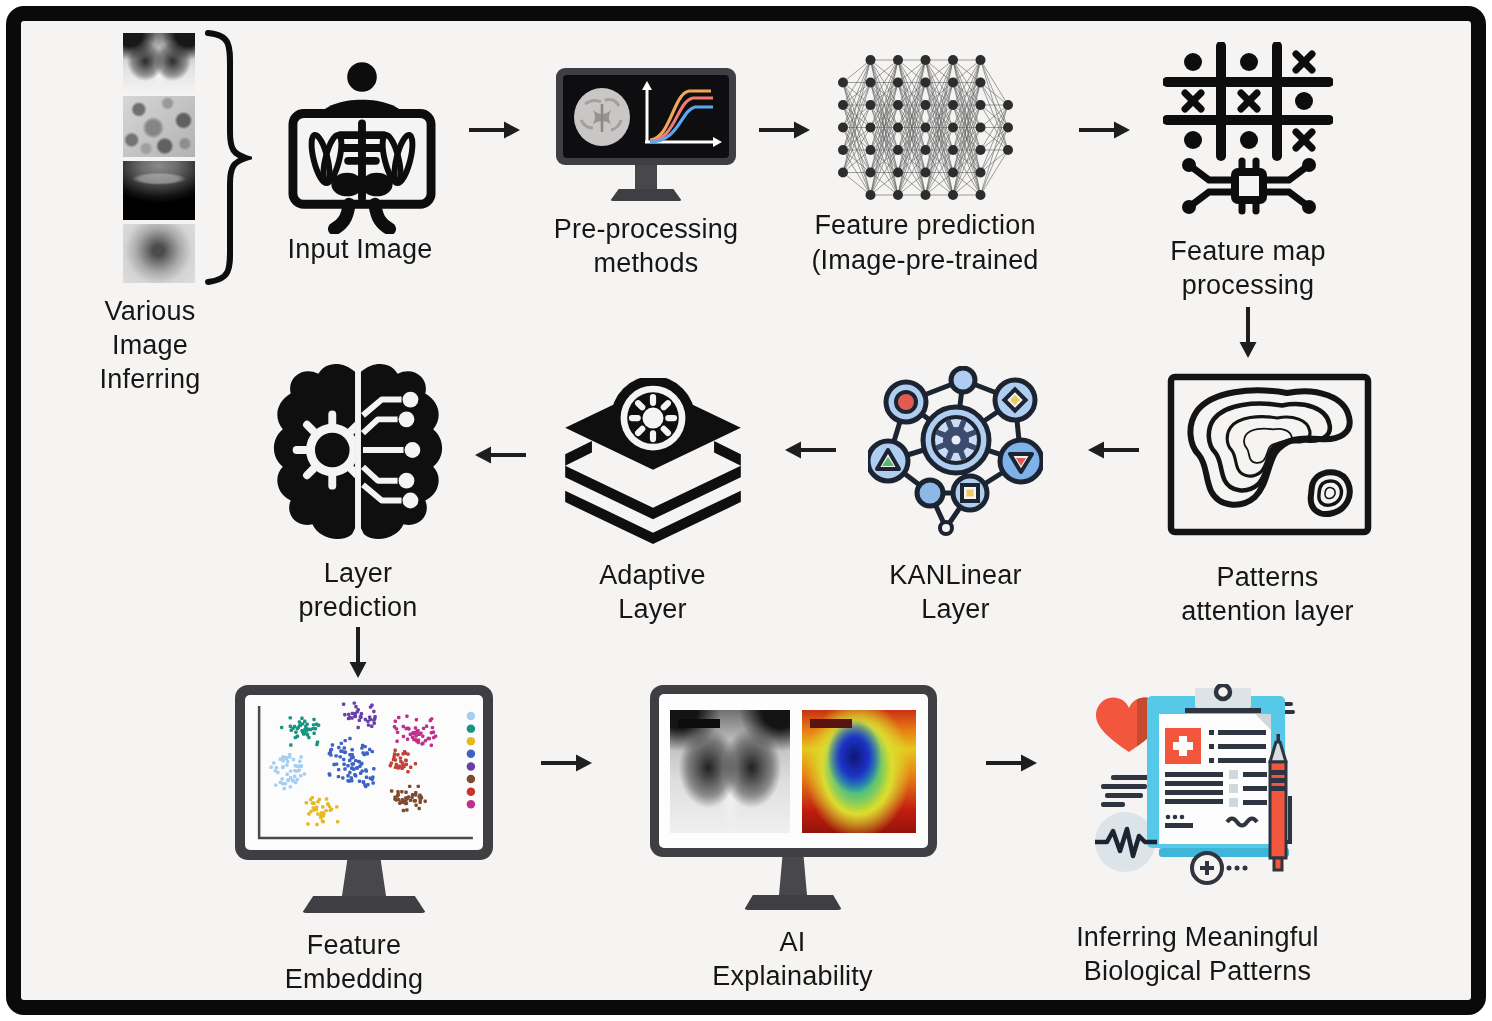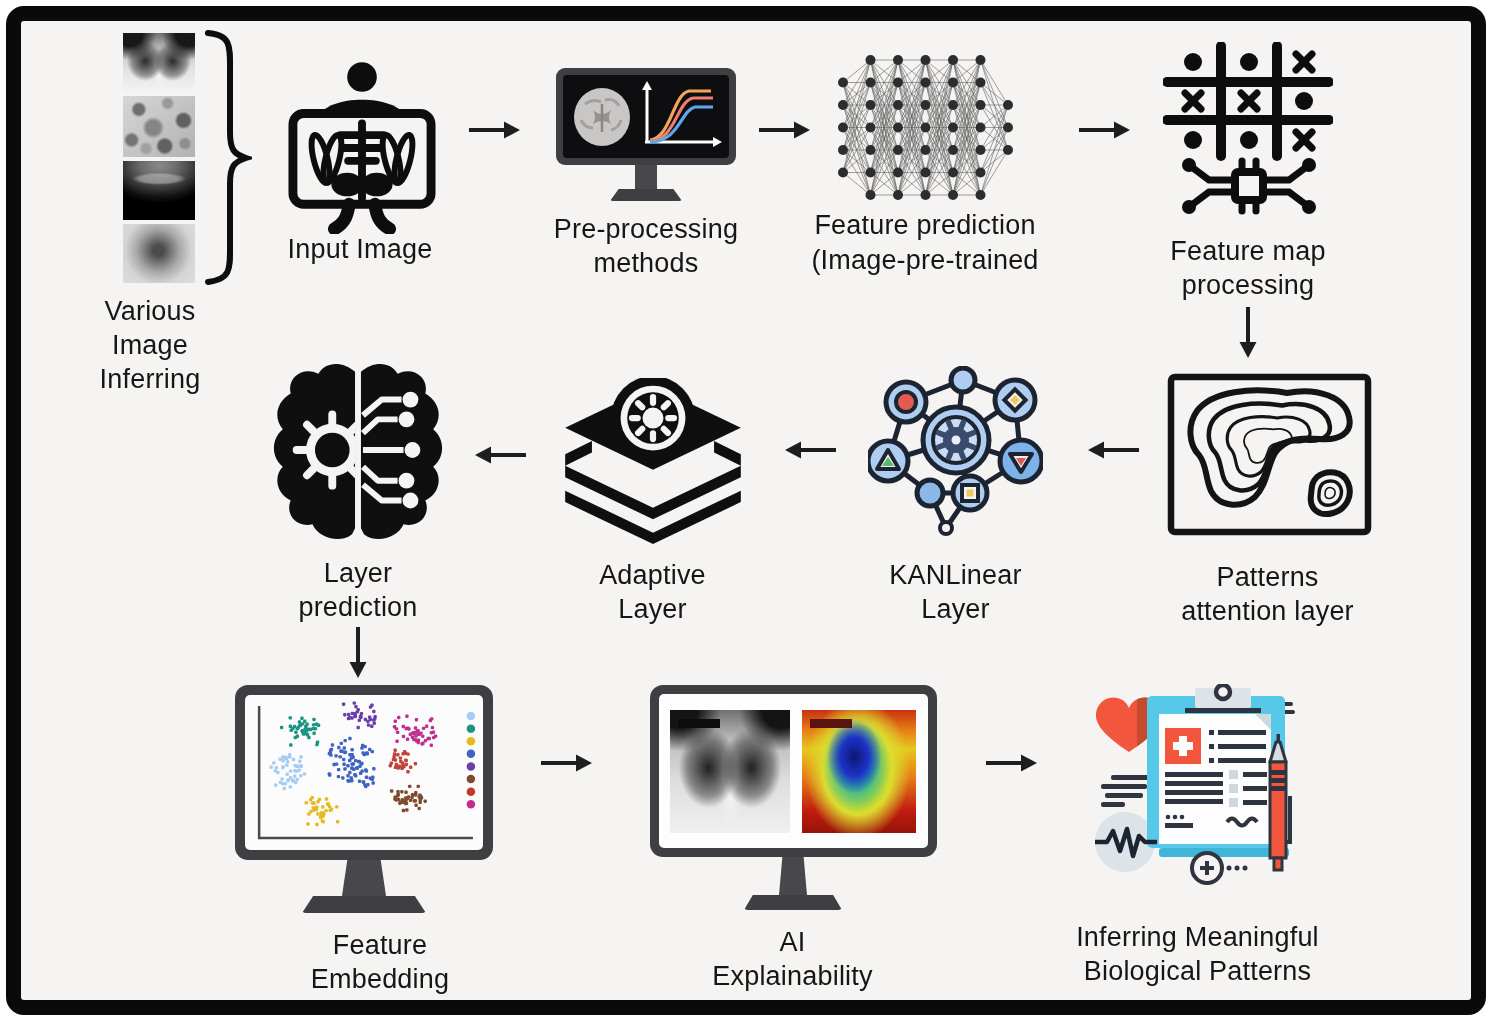--- a/index.html
+++ b/index.html
@@ -1030,21 +1030,21 @@
             <circle cx="224" cy="70" r="4.2" fill="#6a3fa8"></circle>
             <circle cx="224" cy="82.5" r="4.2" fill="#7e4a30"></circle>
             <circle cx="224" cy="95" r="4.2" fill="#c4372b"></circle>
             <circle cx="224" cy="107.5" r="4.2" fill="#bf2f8e"></circle>
           </g>
       </svg>
     </div>
     <div class="neck trap" style="left:107px;top:175px;width:44px;height:36px"></div>
     <div class="mbase" style="left:67px;top:211px;width:124px;height:17px;border-radius:4px;clip-path:polygon(9% 0,91% 0,100% 100%,0 100%)"></div>
   </div>
-  <div class="lbl" style="left:280px;top:928px;width:200px">
+  <div class="lbl" style="left:254px;top:928px;width:200px">
     <div>Feature</div>
     <div>Embedding</div>
   </div>
 
   <svg class="abs" style="left:540px;top:753px" width="52" height="20" viewBox="0 0 52 20">
     <line x1="1" y1="10" x2="38" y2="10" stroke="#1e1e1e" stroke-width="4"></line>
       <polygon points="36,1.5 52,10 36,18.5" fill="#1e1e1e"></polygon>
   </svg>
 
   <div class="abs" style="left:650px;top:685px;width:287px;height:228px">

